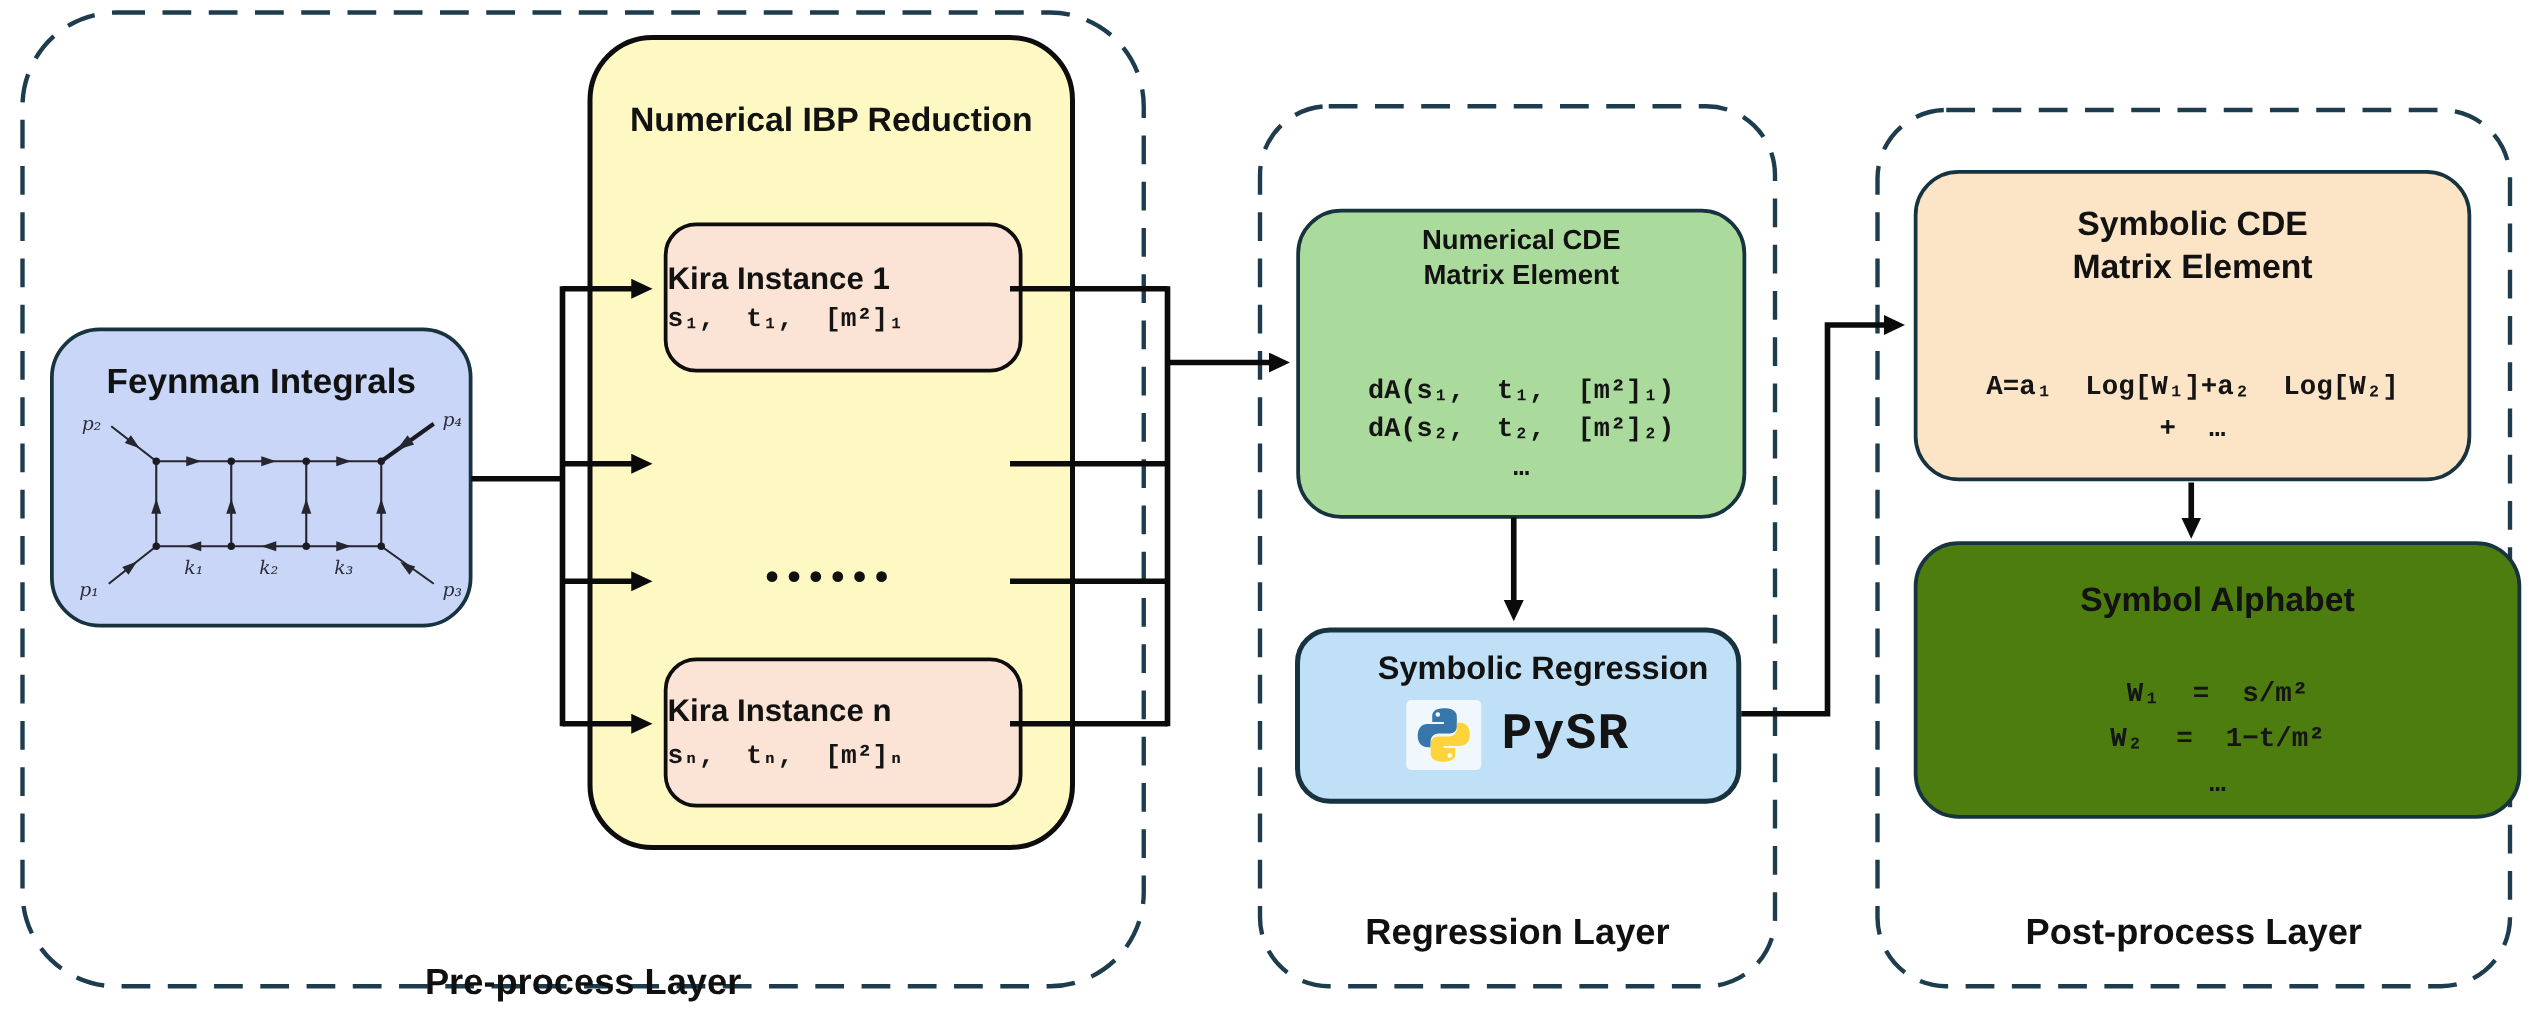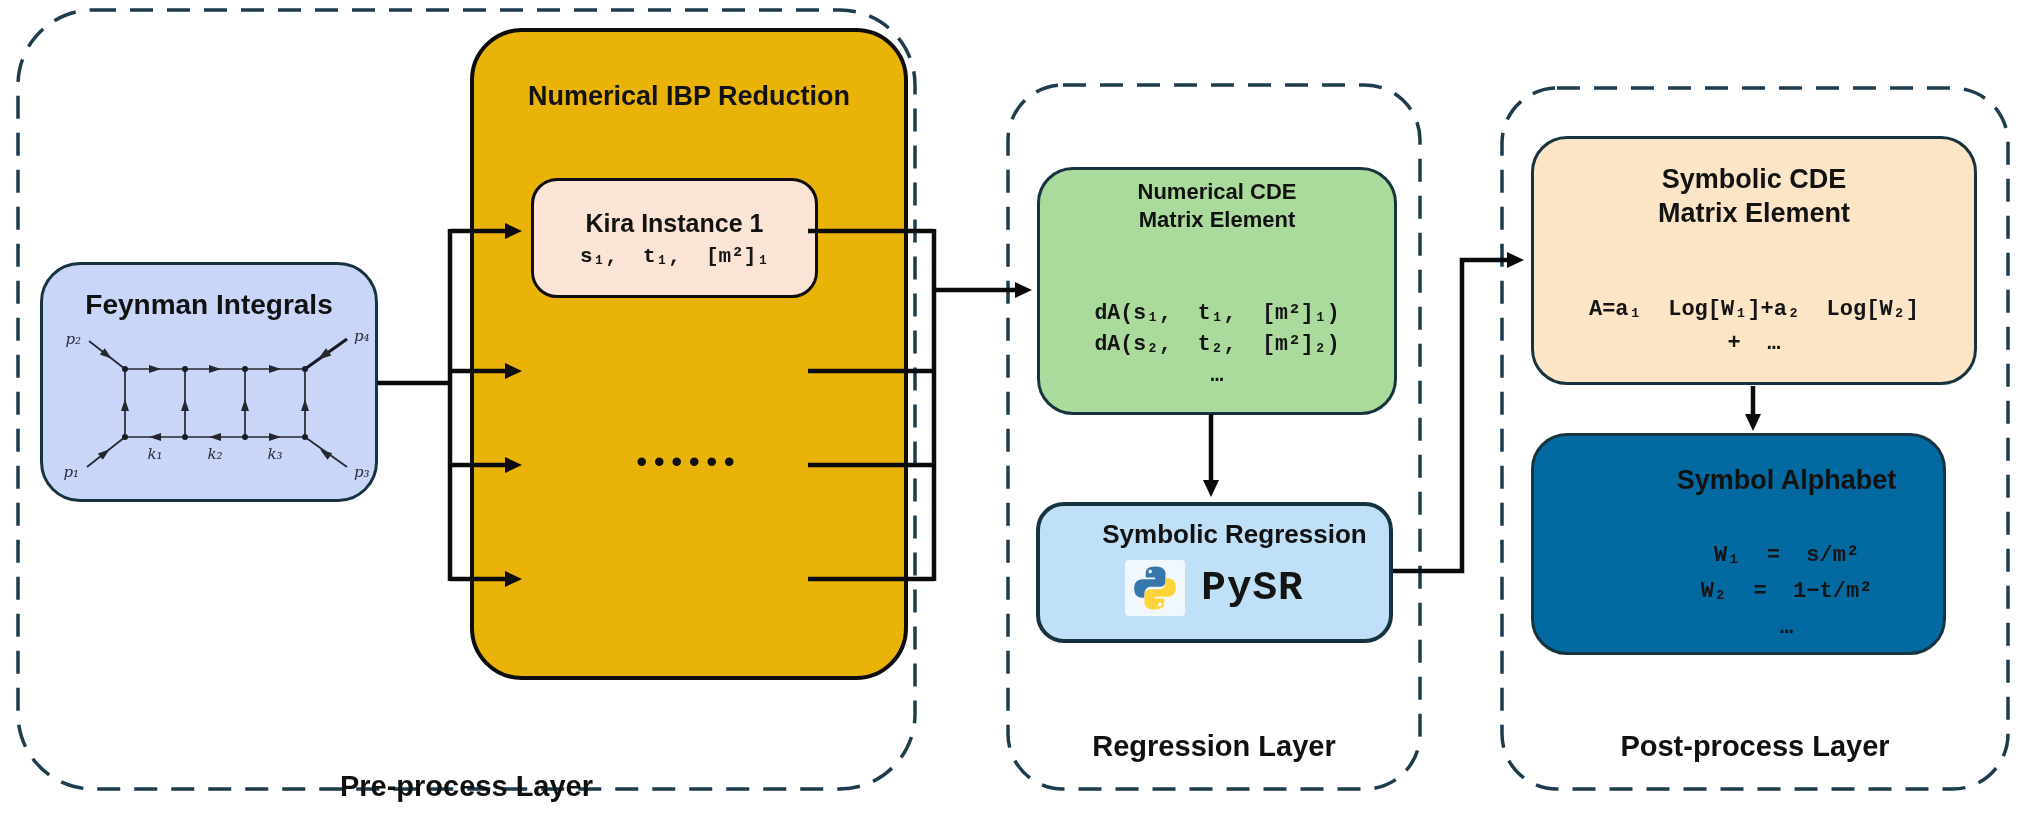--- a/index.html
+++ b/index.html
@@ -10,24 +10,24 @@
   .box{position:absolute;box-sizing:border-box;}
   .btitle{font-weight:bold;text-align:center;white-space:pre-line;line-height:1.25;color:#121212;}
   .mono{font-family:Liberation Mono, monospace;font-weight:bold;white-space:pre;text-align:center;color:#151515;}
 
   
   #feynman{left:40px;top:262px;width:338px;height:240px;background:#c9d6f8;border:3px solid #17333f;border-radius:40px;}
   #feynman .btitle{position:absolute;top:22px;width:100%;font-size:28px;}
   #feynman svg{position:absolute;left:0;top:62px;}
 
   
-  #ibp{left:470px;top:28px;width:438px;height:652px;background:#eab308;border:4px solid #0d0d0d;border-radius:52px;}
+  #ibp{left:470px;top:28px;width:390px;height:652px;background:#fef9c3;border:4px solid #0d0d0d;border-radius:52px;}
   #ibp .btitle{position:absolute;top:48px;width:100%;font-size:27px;}
   .kira{position:absolute;left:57px;width:281px;height:114px;background:#fbe3d5;border:3.5px solid #0d0d0d;
-        border-radius:26px;display:flex;flex-direction:column;align-items:center;justify-content:center;gap:7px;}
+        border-radius:26px;display:flex;flex-direction:column;align-items:flex-start;justify-content:center;gap:7px;}
   .kira .ktitle{font-weight:bold;font-size:25px;color:#121212;}
   .kira .kparams{font-size:21px;}
   #kira1{top:146px;} #kira2{top:286px;} #kiran{top:494px;}
   #ibp-dots{position:absolute;top:413px;width:100%;text-align:center;font-size:30px;font-weight:bold;
             letter-spacing:7px;color:#111;}
 
   
   #ncde{left:1037px;top:167px;width:360px;height:248px;background:#abdb9c;border:3.5px solid #17333f;border-radius:36px;}
   #ncde .btitle{position:absolute;top:8px;width:100%;font-size:22px;}
   #ncde .lines{position:absolute;top:128px;width:100%;font-size:21.5px;line-height:31px;}
@@ -39,21 +39,21 @@
   #sreg .pylogo-bg{background:rgba(255,255,255,0.78);border-radius:4px;padding:3px 5px;line-height:0;}
   #sreg .pysr{font-size:41px;font-weight:bold;color:#141414;letter-spacing:1px;font-family:Liberation Mono, monospace;}
 
   
   #scde{left:1531px;top:136px;width:446px;height:249px;background:#fce5c7;border:3.5px solid #17333f;border-radius:36px;}
   #scde .btitle{position:absolute;top:24px;width:100%;font-size:27px;}
   #scde .eq{position:absolute;top:158px;width:100%;font-size:22px;}
   #scde .eqc{position:absolute;top:192px;width:100%;font-size:22px;}
 
   
-  #salpha{left:1531px;top:433px;width:415px;height:222px;background:#0369a1;border:3.5px solid #17333f;border-radius:36px;padding-left:48px;}
+  #salpha{left:1531px;top:433px;width:486px;height:222px;background:#4d7c0f;border:3.5px solid #17333f;border-radius:36px;}
   #salpha .btitle{position:absolute;top:28px;width:100%;font-size:27px;}
   #salpha .lines{position:absolute;top:102px;width:100%;font-size:22px;line-height:36px;}
 
   
   .layer-label{position:absolute;top:730px;text-align:center;font-size:29px;font-weight:bold;color:#101010;}
   #lbl-pre{left:18px;width:897px;margin-top:40px;}
   #lbl-reg{left:1008px;width:412px;}
   #lbl-post{left:1502px;width:506px;}
 
   
@@ -129,20 +129,24 @@
     <div class="btitle">Numerical IBP Reduction</div>
 
     <div class="kira" id="kira1">
       <div class="ktitle">Kira Instance 1</div>
       <div class="mono kparams">s₁,  t₁,  [m²]₁</div>
     </div>
 
 
     <div id="ibp-dots">••••••</div>
 
+    <div class="kira" id="kiran">
+      <div class="ktitle">Kira Instance n</div>
+      <div class="mono kparams">sₙ,  tₙ,  [m²]ₙ</div>
+    </div>
   </div>
 
   <div class="box" id="ncde">
     <div class="btitle">Numerical CDE
 Matrix Element</div>
     <div class="lines">
       <div class="mono">dA(s₁,  t₁,  [m²]₁)</div>
       <div class="mono">dA(s₂,  t₂,  [m²]₂)</div>
       <div class="mono">…</div>
     </div>

